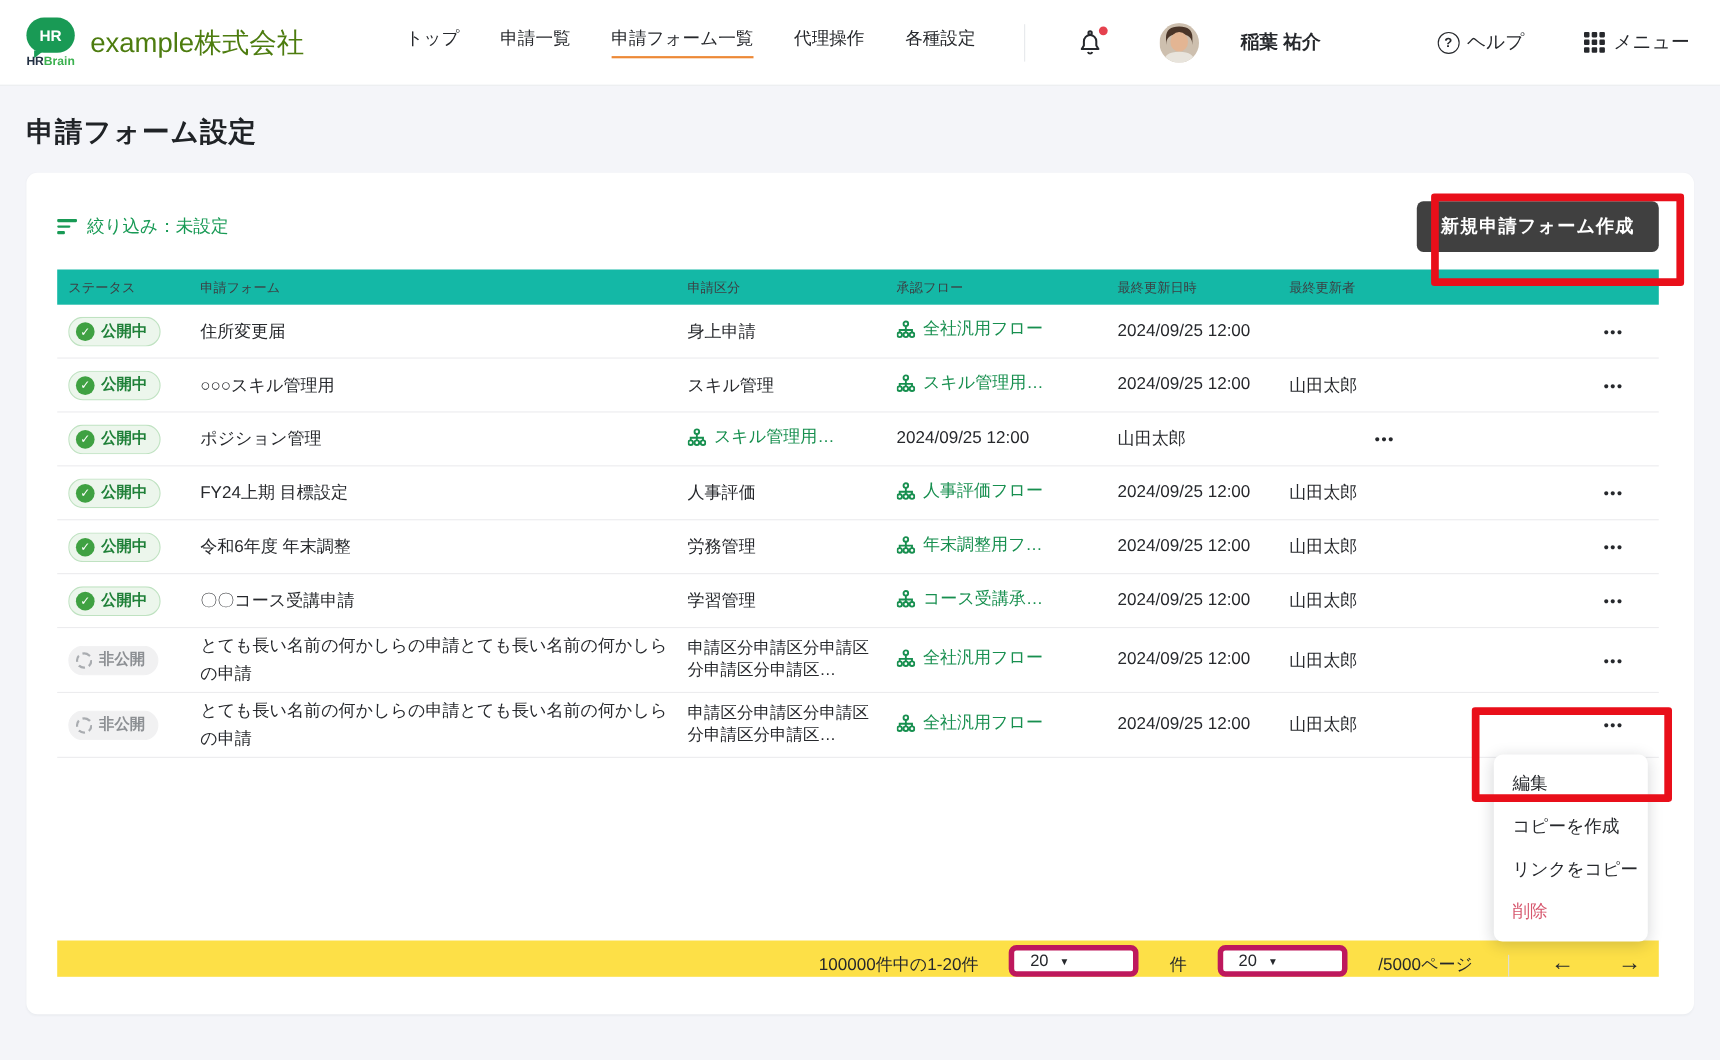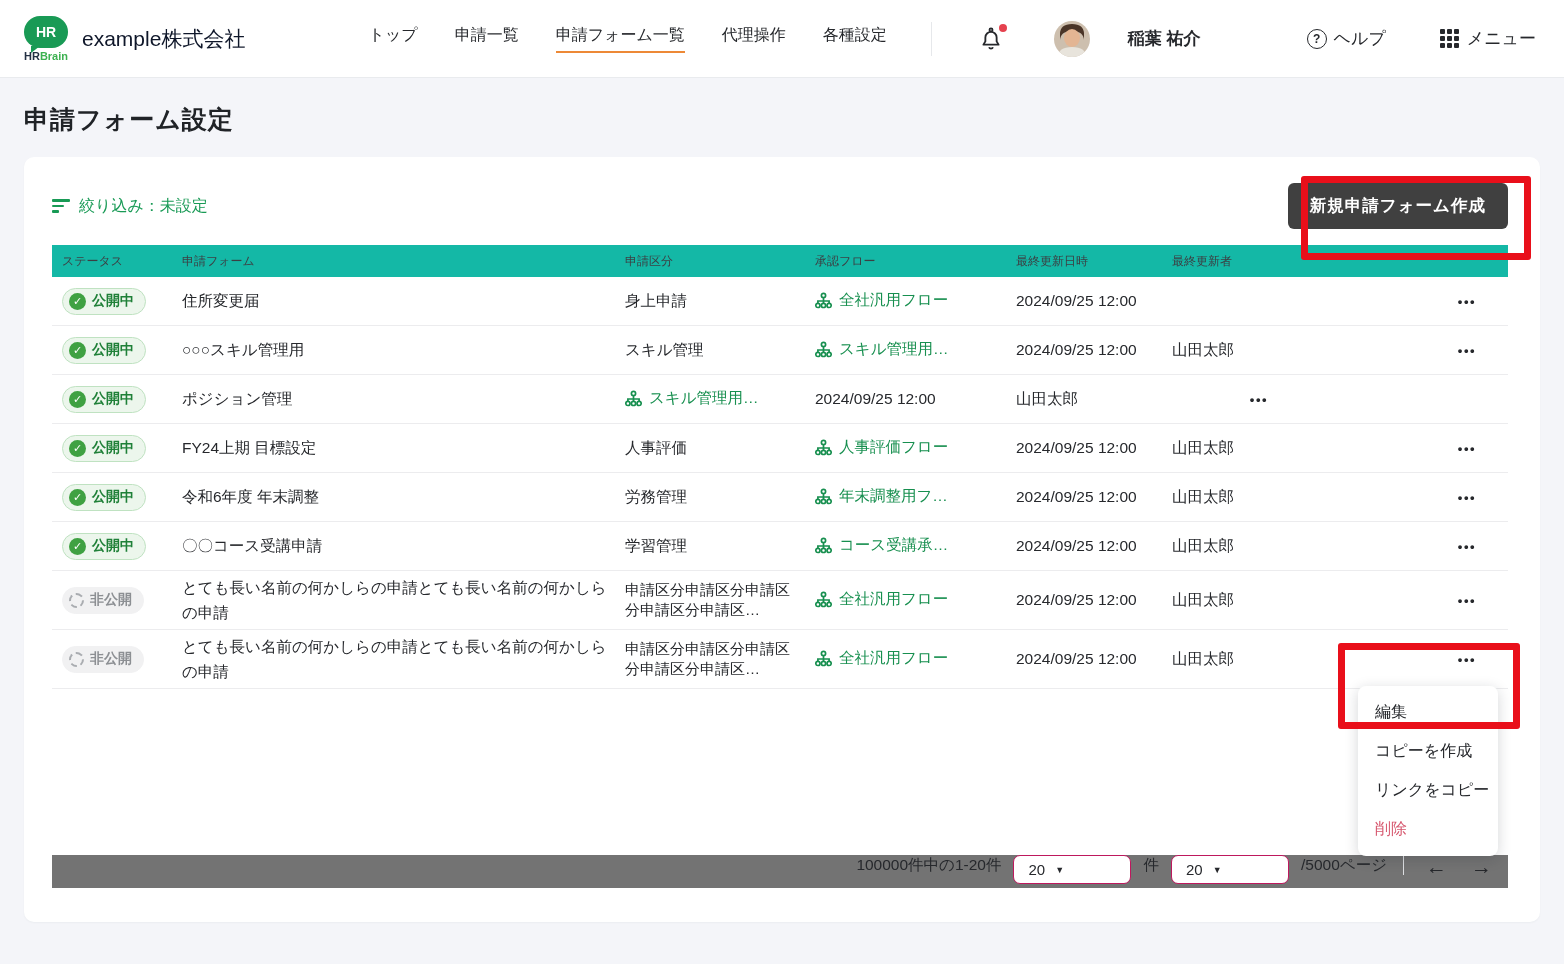--- a/index.html
+++ b/index.html
@@ -20,21 +20,21 @@
     color:#fff; font-weight:bold; font-size:14px;
     display:flex; align-items:center; justify-content:center; position:relative;
   }
   .bubble::after {
     content:""; position:absolute; left:7px; bottom:-5px;
     border-left:9px solid #199a55; border-bottom:7px solid transparent;
   }
   .wordmark { font-size:11px; font-weight:bold; margin-top:2px; letter-spacing:0; }
   .wordmark .wm-dark { color:#233043; }
   .wordmark .wm-green { color:#3cb150; }
-  .company { font-size:21px; color:#0f172a; }
+  .company { font-size:25px; color:#4d7c0f; }
   .nav { display:flex; gap:37px; margin-left:auto; margin-right:40px; font-size:16px; }
   .nav-item { cursor:pointer; padding-bottom:5px; border-bottom:2px solid transparent; }
   .nav-item.active { border-bottom-color:#ed8936; }
   .header-right { display:flex; align-items:center;gap:28px; }
   .header-divider { width:1px; height:34px; background:#e6e8eb; margin:0 18px 0 4px; }
   .bell-wrap { position:relative; width:26px; height:28px; cursor:pointer; }
   .bell-dot { position:absolute; top:-1px; right:-3px; width:8px; height:8px; border-radius:50%; background:#e5414e; }
   .avatar { width:36px; height:36px; border-radius:50%; overflow:hidden; margin-left:22px; cursor:pointer; flex:none; }
   .user-name { font-size:17px; font-weight:bold; margin-left:10px; }
   .help-group { display:flex; align-items:center; gap:7px; margin-left:78px; cursor:pointer; }
@@ -91,25 +91,25 @@
   .flow-link { display:inline-flex; align-items:center; gap:7px; color:#178f4f; text-decoration:none; cursor:pointer; white-space:nowrap; }
   .flow-icon { flex:none; }
   .kebab {
     background:none; border:none; cursor:pointer; color:#26282c; font-size:13px;
     letter-spacing:1.5px; font-weight:bold; float:right; margin-right:14px; padding:6px 4px;
   }
   .cell-actions { text-align:right; }
   .spacer { height:166px; }
   
   .tfooter {
-    width:1456px; height:33px; background:#737373; display:flex; align-items:flex-start;
-    justify-content:flex-end; gap:12px; font-size:15.5px; padding-right:10px;
+    width:1456px; height:33px; background:#fde047; display:flex; align-items:flex-end;
+    justify-content:flex-end; gap:28px; font-size:15.5px; padding-right:10px;
   }
   .select-box {
-    width:118px; height:29px; background:#fff; border:1px solid #be185d; border-radius:7px;
+    width:118px; height:29px; background:#fff; border:5px solid #be185d; border-radius:7px;
     display:flex; align-items:center; gap:10px; padding:0 14px; font-size:15px; cursor:pointer;
   }
   .select-caret { font-size:9px; color:#26282c; }
   .pg-divider { width:1px; height:20px; background:#dcdee1; margin:0 4px; }
   .pg-arrow { background:none; border:none; font-size:21px; color:#26282c; cursor:pointer; padding:0 6px; font-family:inherit; }
   
   .ctx-menu {
     position:absolute; left:1358px; top:686px; width:140px; background:#fff;
     border-radius:8px; box-shadow:0 3px 14px rgba(20,30,40,.18); padding:7px 0; z-index:5;
   }

